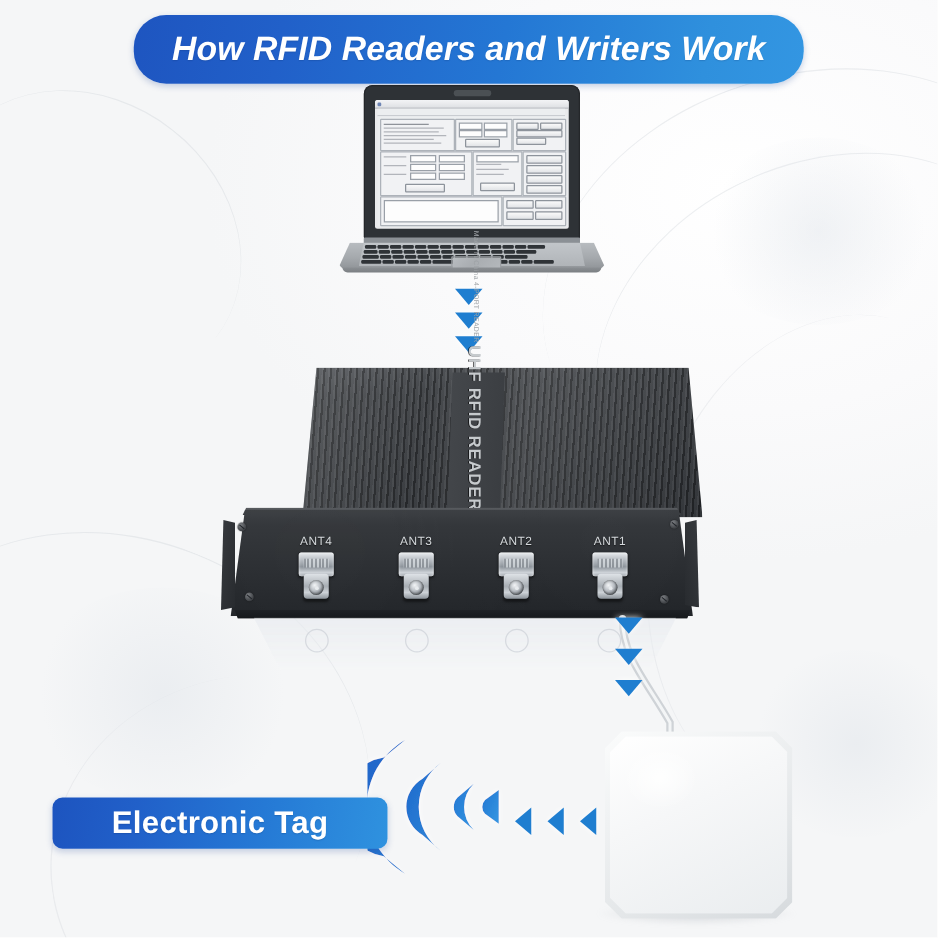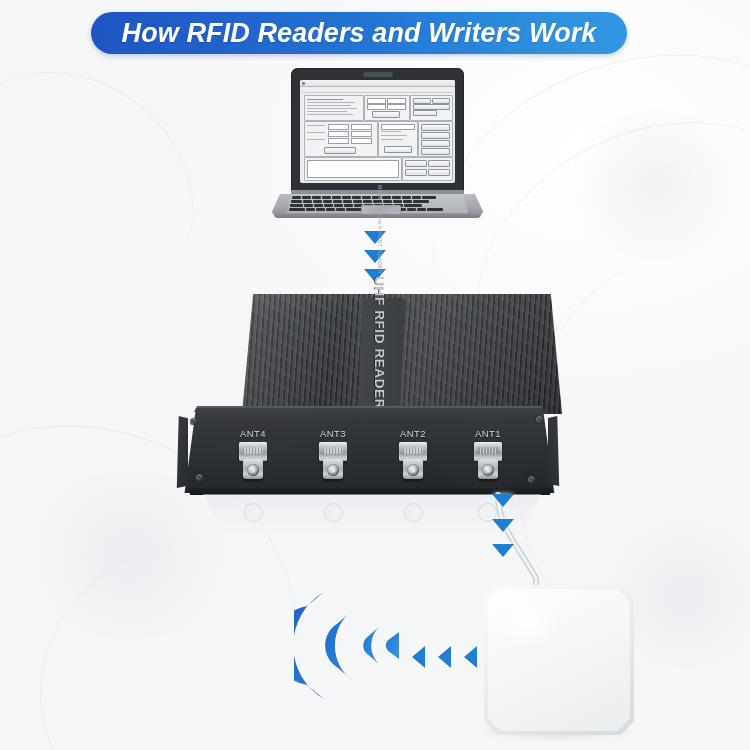--- a/index.html
+++ b/index.html
@@ -18,21 +18,21 @@
       linear-gradient(145deg,#fdfdfe 0%,#f7f8f9 45%,#fbfbfc 100%);
   }
   .vein{position:absolute;background:transparent;border-radius:50%;
     border-top:1px solid rgba(196,202,210,.30);transform-origin:center;}
   .vein2{position:absolute;border-radius:50%;border-left:1px solid rgba(190,197,206,.22);}
   .smudge{position:absolute;border-radius:50%;
     background:radial-gradient(circle,rgba(222,227,233,.45) 0%,rgba(222,227,233,0) 70%);}
 
   
   .title-banner{
-    position:absolute;left:91px;top:12px;width:536px;height:42px;
+    position:absolute;left:107px;top:12px;width:536px;height:55px;
     border-radius:26px;
     background:linear-gradient(100deg,#1e55c0 0%,#2160c9 22%,#2477d4 55%,#2f90dd 85%,#3396e2 100%);
     box-shadow:0 2px 5px rgba(30,70,150,.25);
     display:flex;align-items:center;justify-content:center;
   }
   .title-banner span{
     color:#fff;font-size:27px;font-weight:bold;font-style:italic;
     letter-spacing:.1px;white-space:nowrap;
     text-shadow:0 1px 1px rgba(10,40,90,.18);
   }
@@ -455,14 +455,17 @@
       </filter>
     </defs>
     <g filter="url(#wglow)">
       <path d="M 30 4 A 62 62 0 0 0 30 111 L 13 97 A 40 40 0 0 1 13 18 Z" fill="url(#wg1)"></path>
       <path d="M 59 22 A 44 44 0 0 0 59 93 L 44 80 A 26 26 0 0 1 44 35 Z" fill="url(#wg2)"></path>
       <path d="M 85 39 A 26 26 0 0 0 85 76 L 72 65 A 11 11 0 0 1 72 50 Z" fill="url(#wg3)"></path>
       <path d="M 105 44 L 105 71 L 94 63 A 8 8 0 0 1 94 52 Z" fill="url(#wg3)"></path>
     </g>
   </svg>
 
+  <div class="tag-badge">
+    <span>Electronic Tag</span>
+  </div>
 
 </div>
 
 </body></html>

